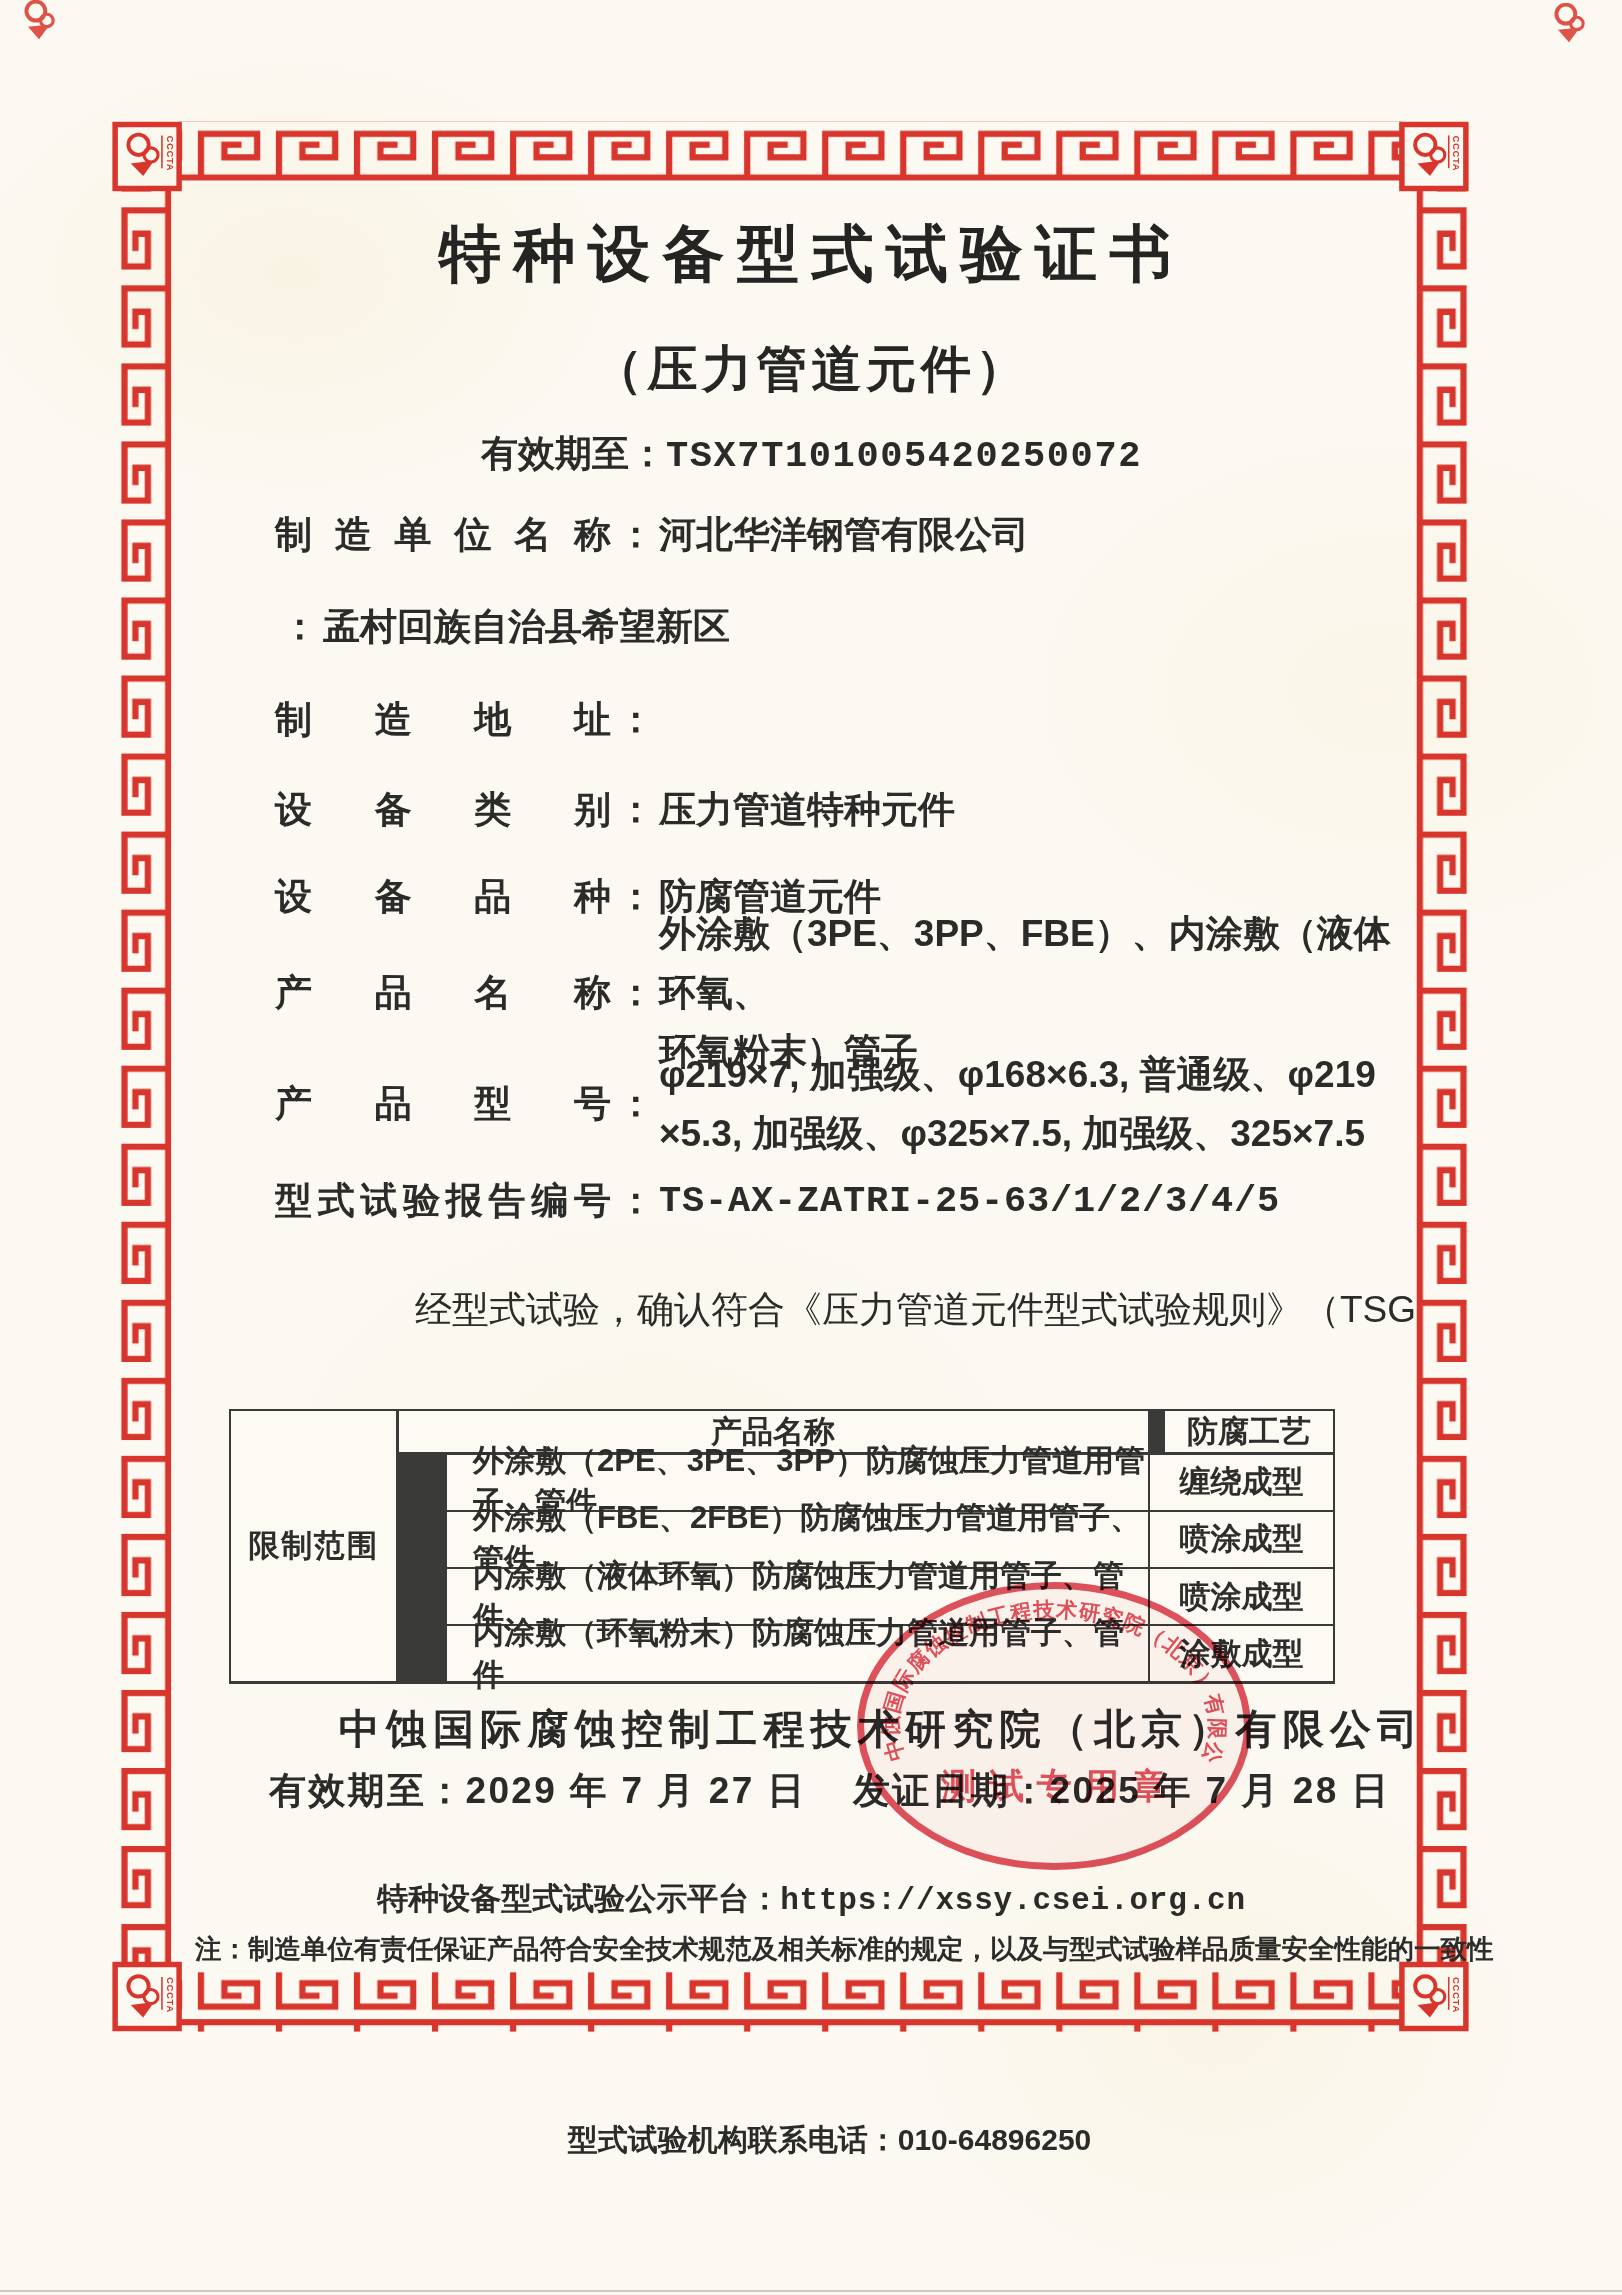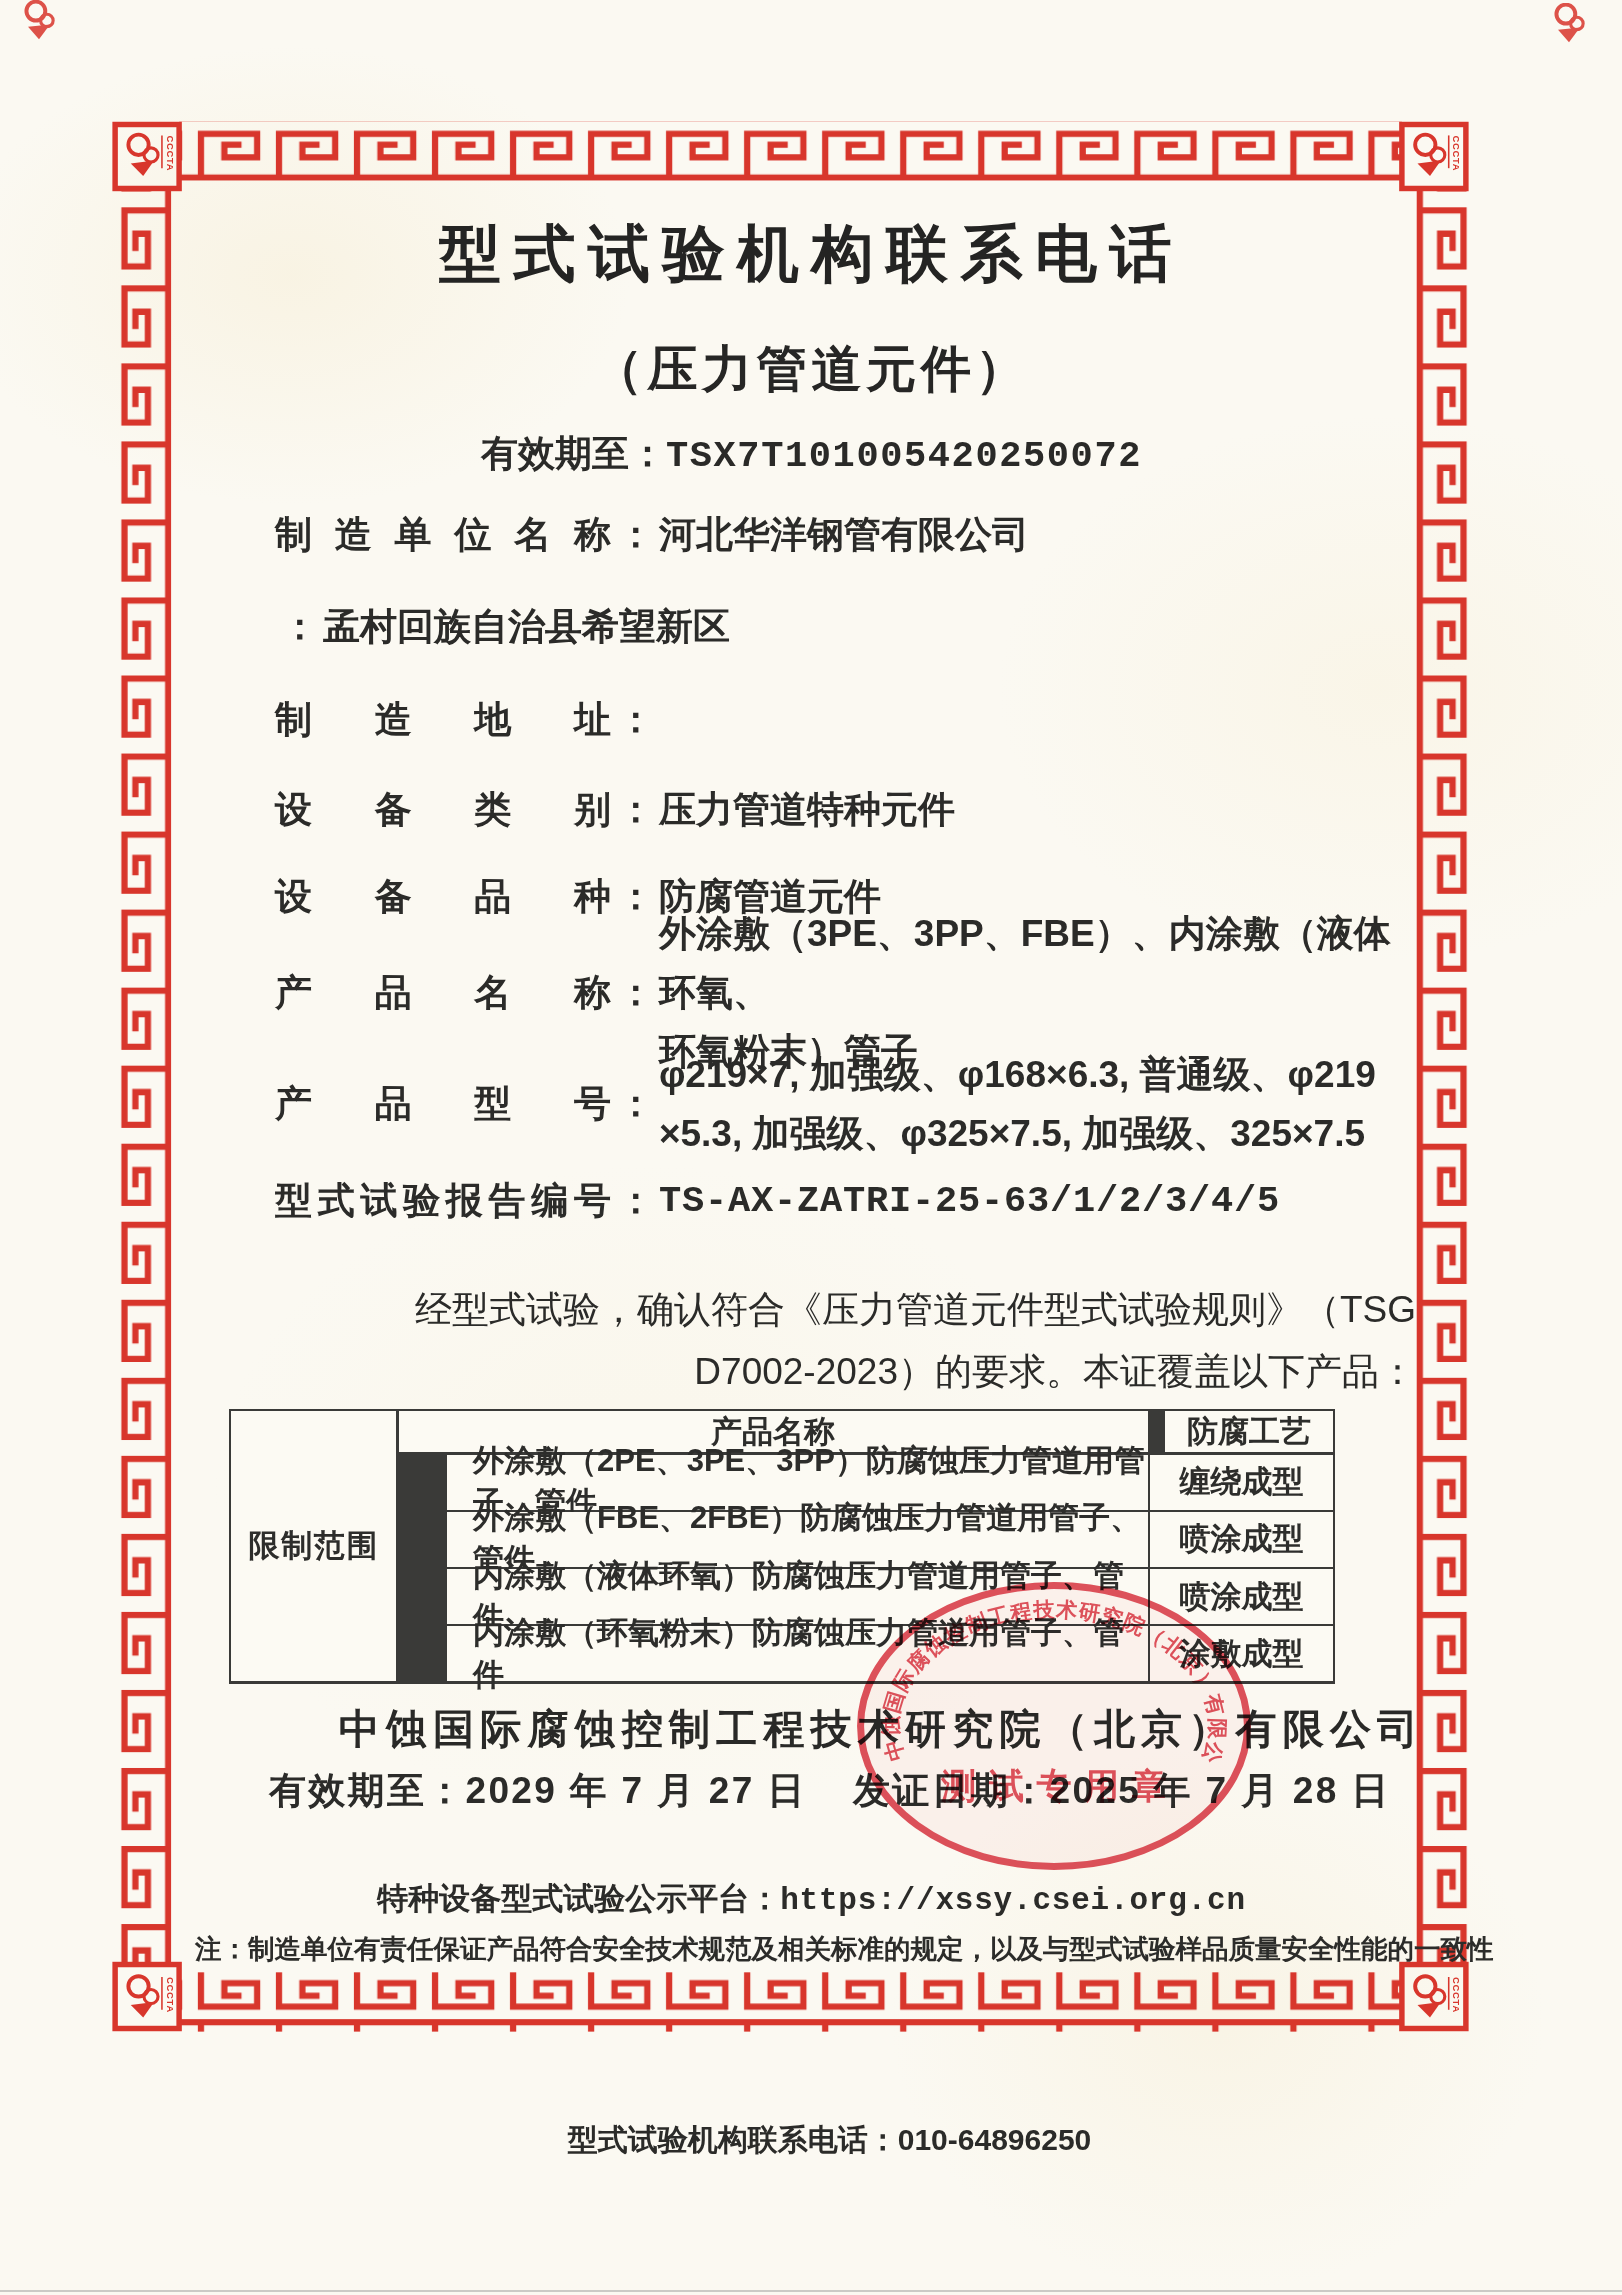--- a/index.html
+++ b/index.html
@@ -116,21 +116,21 @@
     <circle cx="24" cy="14" r="12" fill="none" stroke="#d8362c" stroke-width="5"></circle>
     <circle cx="38" cy="26" r="8" fill="none" stroke="#d8362c" stroke-width="4"></circle>
     <path d="M14,34 L42,31 L28,50 Z" fill="#d8362c"></path>
   </svg>
   <svg class="corner-mark" style="left:1547px;top:3.1px" width="44" height="41" viewBox="0 0 56 52">
     <circle cx="24" cy="14" r="12" fill="none" stroke="#d8362c" stroke-width="5"></circle>
     <circle cx="38" cy="26" r="8" fill="none" stroke="#d8362c" stroke-width="4"></circle>
     <path d="M14,34 L42,31 L28,50 Z" fill="#d8362c"></path>
   </svg>
 
-  <div class="abs ctr title">型式试验机构联系电话</div>
+  <div class="abs ctr title">特种设备型式试验证书</div>
   <div class="abs ctr subtitle">（压力管道元件）</div>
   <div class="abs ctr certno">
     <span>有效期至：</span><span class="code">TSX7T101005420250072</span>
   </div>
 
   <div class="frow" style="top:511px">
     <span class="flabel">制造单位名称</span>
     <span class="fcolon">：</span>
     <span class="fvalue">河北华洋钢管有限公司</span>
   </div>
@@ -165,21 +165,20 @@
       <span>×5.3, 加强级、φ325×7.5, 加强级、325×7.5</span></span>
   </div>
   <div class="frow" style="top:1177px">
     <span class="flabel">型式试验报告编号</span>
     <span class="fcolon">：</span>
     <span class="fvalue" style="font-family:'Liberation Mono',monospace;font-weight:700;letter-spacing:0.8px">TS-AX-ZATRI-25-63/1/2/3/4/5</span>
   </div>
 
   <div class="para">
     <div class="l1">经型式试验，确认符合《压力管道元件型式试验规则》（TSG</div>
-    <div class="l2">D7002-2023）的要求。本证覆盖以下产品：</div>
   </div>
 
   <div class="ctable">
     <div class="cell scope">限制范围</div>
     <div class="cell hname">产品名称</div>
     <div class="cell hcraft">防腐工艺</div>
 
     <div class="cell pname" style="grid-row:2">外涂敷（2PE、3PE、3PP）防腐蚀压力管道用管子、管件</div>
     <div class="cell pcraft" style="grid-row:2">缠绕成型</div>
     <div class="cell pname" style="grid-row:3">外涂敷（FBE、2FBE）防腐蚀压力管道用管子、管件</div>

